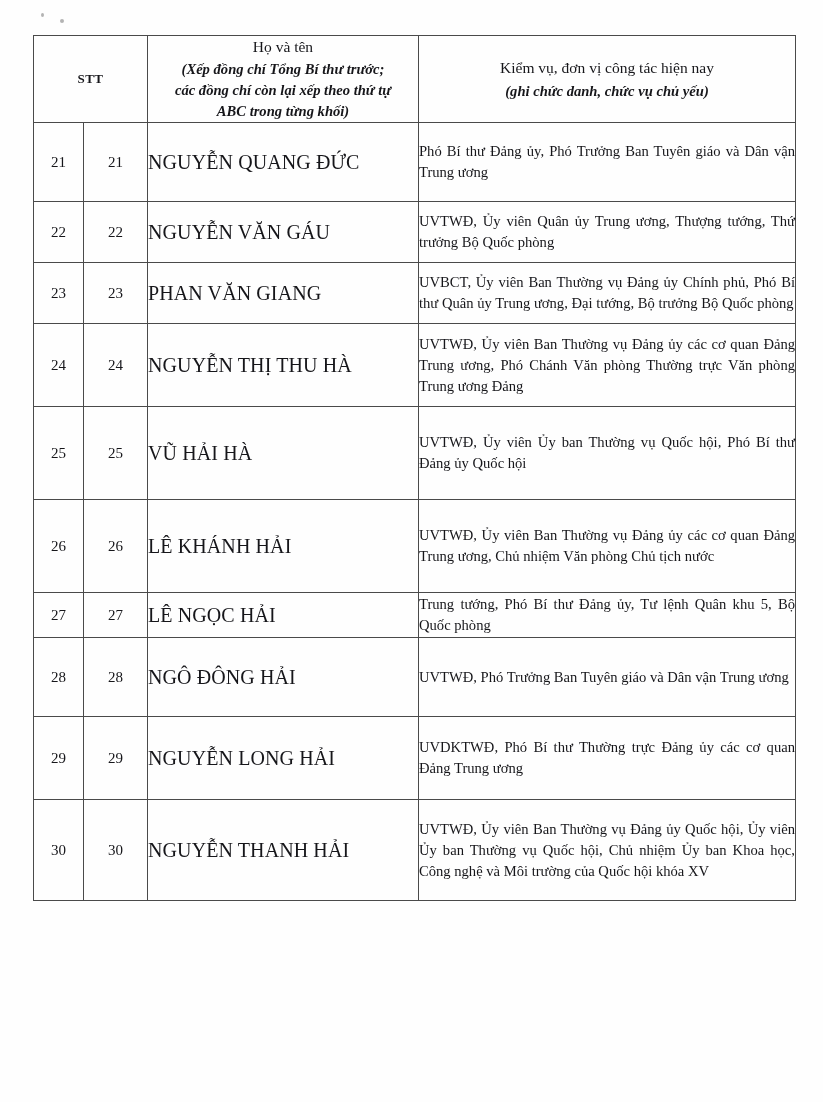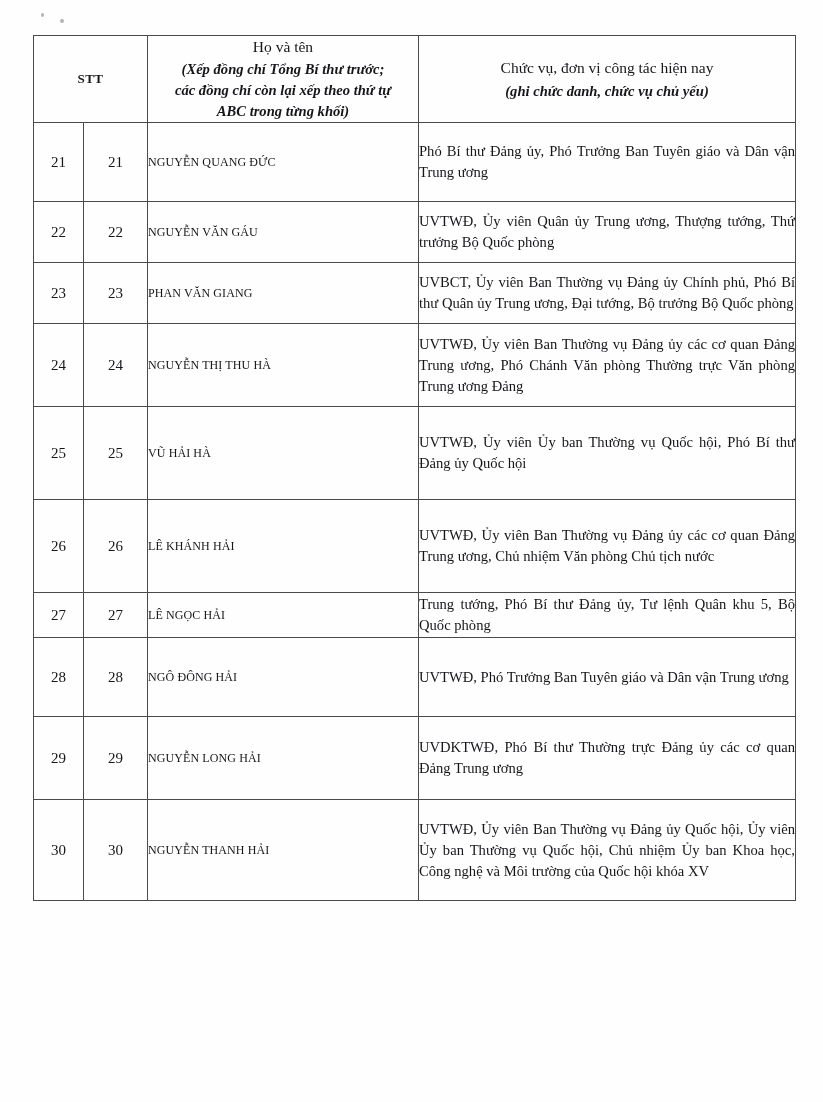--- a/index.html
+++ b/index.html
@@ -77,21 +77,21 @@
     display: block;
     line-height: 1.45;
   }
   .hdr-pos .hdr-title { margin-bottom: 2px; }
 
   td.num {
     text-align: center;
     font-size: 15px;
   }
   td.name {
-    font-size: 12px;
+    font-size: 20px;
     padding-left: 8px;
     letter-spacing: .1px;
     white-space: nowrap;
     margin-left: 35px;
   }
   td.pos {
     font-size: 14.6px;
     padding: 3px 6px 3px 8px;
     line-height: 1.46;
     text-align: justify;
@@ -123,21 +123,21 @@
     <thead>
       <tr class="r-head">
         <th class="hdr-stt" colspan="2">STT</th>
         <th class="hdr-name">
           <span class="hdr-title">Họ và tên</span>
           <span class="hdr-sub">(Xếp đồng chí Tổng Bí thư trước;</span>
           <span class="hdr-sub">các đồng chí còn lại xếp theo thứ tự</span>
           <span class="hdr-sub">ABC trong từng khối)</span>
         </th>
         <th class="hdr-pos">
-          <span class="hdr-title">Chức vụ, đơn vị công tác hiện nay</span>
+          <span class="hdr-title">Kiểm vụ, đơn vị công tác hiện nay</span>
           <span class="hdr-sub">(ghi chức danh, chức vụ chủ yếu)</span>
         </th>
       </tr>
     </thead>
     <tbody>
       <tr class="h78">
         <td class="num">21</td>
         <td class="num">21</td>
         <td class="name">NGUYỄN QUANG ĐỨC</td>
         <td class="pos">Phó Bí thư Đảng ủy, Phó Trưởng Ban Tuyên giáo và Dân vận Trung ương</td>

